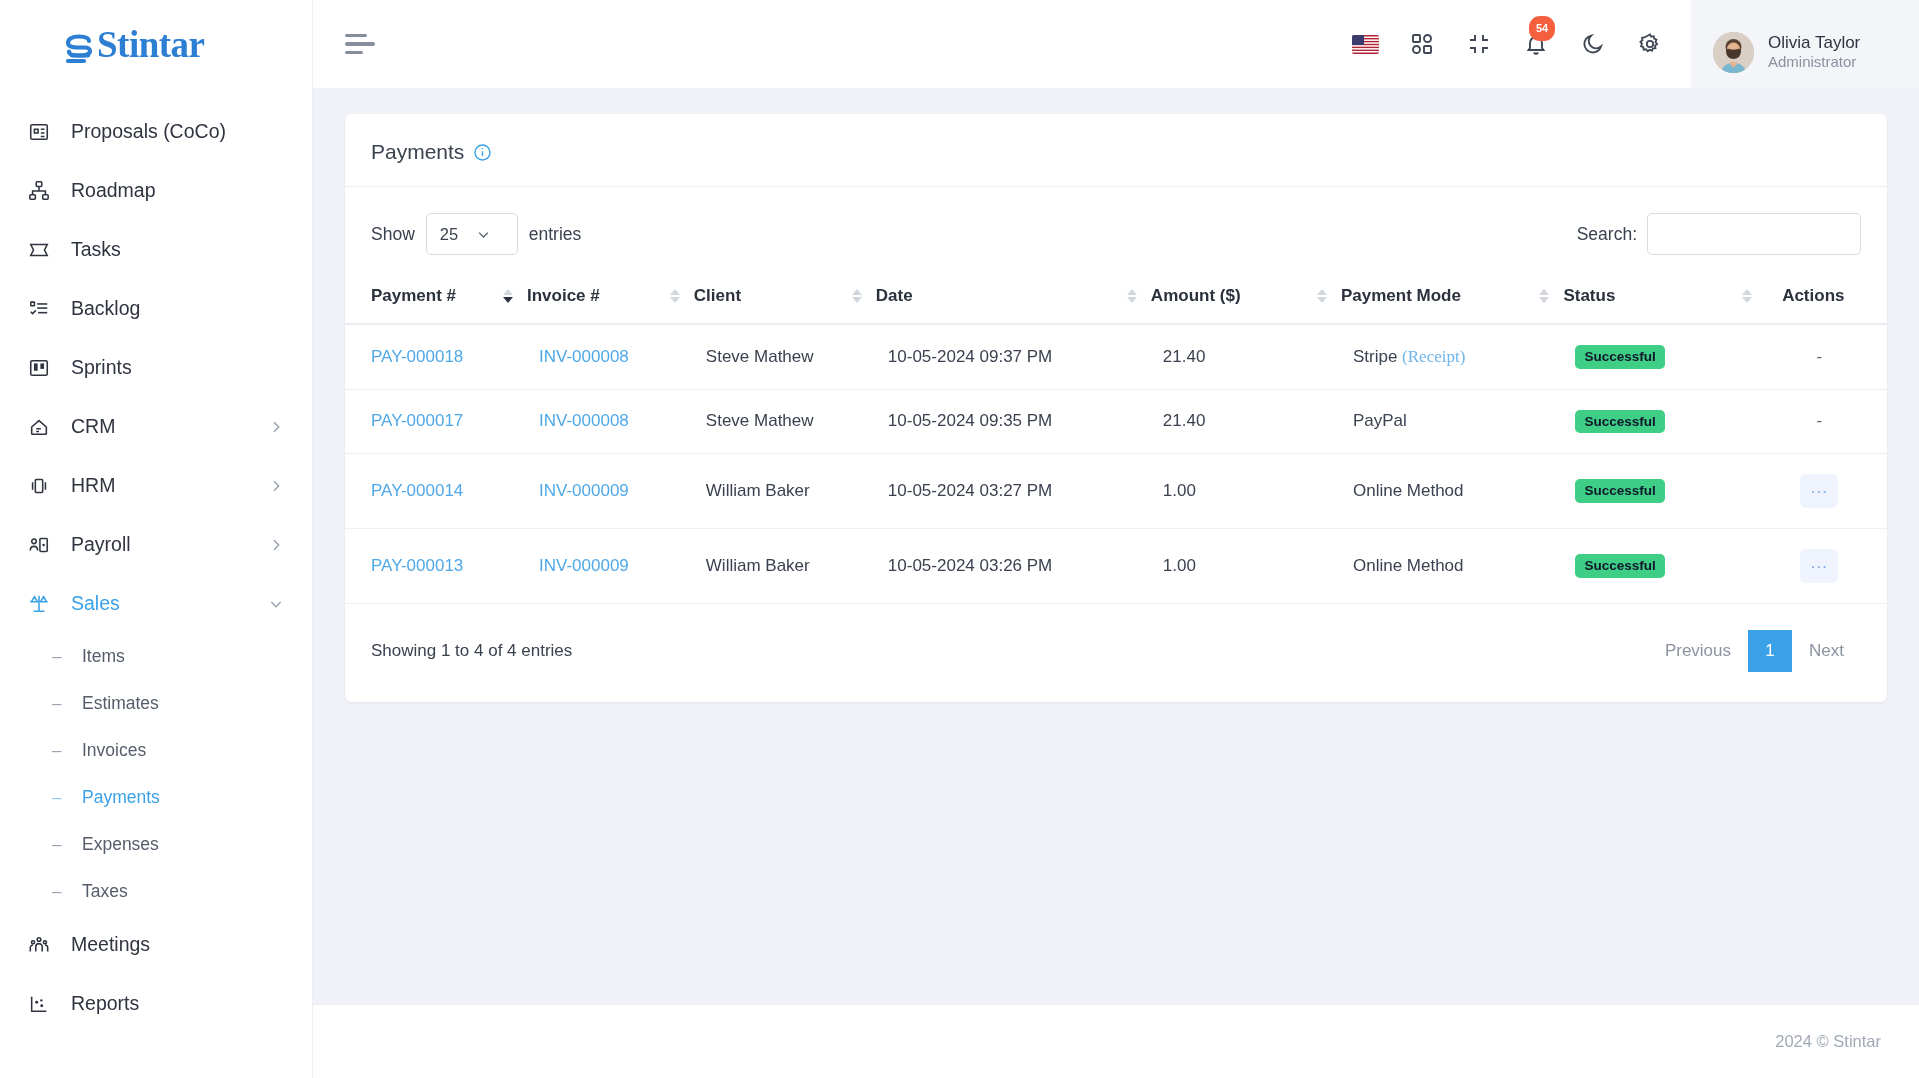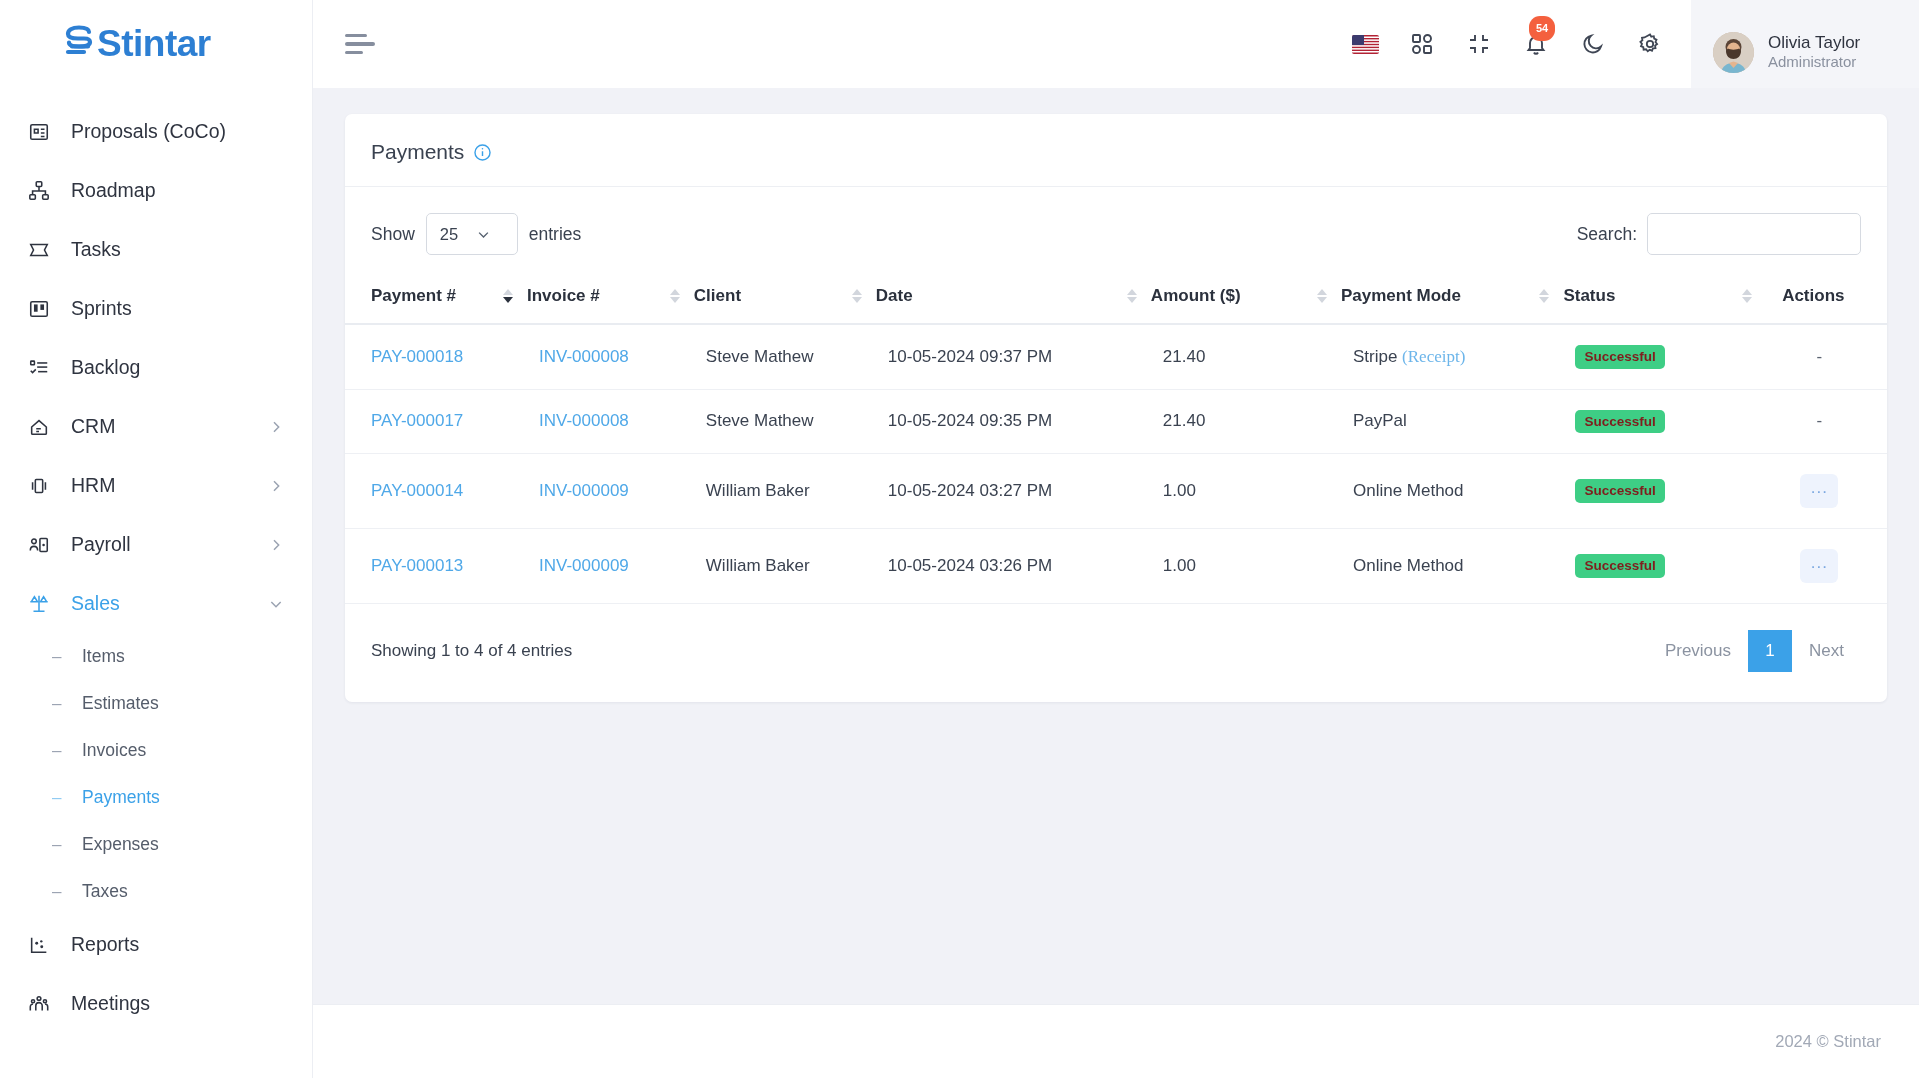--- a/index.html
+++ b/index.html
@@ -19,21 +19,21 @@
     display: flex; flex-direction: column;
     overflow: hidden;
   }
   .brand {
     height: 88px; display: flex; align-items: center;
     padding-left: 62px;
   }
   .brand-logo {
     font-size: 37px; font-weight: bold; letter-spacing: -0.5px;
     color: #2d7fd3;
-    display: flex; align-items: flex-start;
+    display: flex; align-items: flex-end; font-family: Liberation Serif, serif;
   }
   .brand-s {
     display: inline-block; width: 34px; height: 34px; position: relative;
     margin-right: 1px;
   }
   .brand-s svg { position: absolute; left: 0; top: 2px; }
   .nav { flex: 1; padding-top: 14px; }
   .nav-item {
     display: flex; align-items: center;
     height: 59px; padding-left: 26px; padding-right: 28px;
@@ -159,21 +159,21 @@
 
   tbody td {
     font-size: 17px; color: #3a4250;
     padding: 20px 12px; border-bottom: 1px solid #eef0f4;
     vertical-align: middle;
   }
   tbody tr:last-child td { border-bottom: 1px solid #eef0f4; }
   .lnk { color: #4fa8e8; text-decoration: none; cursor: pointer; }
   .sub-lnk { color: #6cb5ea; font-family: Liberation Serif, serif; }
   .badge-success {
-    display: inline-block; background: #3ece85; color: #7f1d1d;
+    display: inline-block; background: #3ece85; color: #0f172a;
     font-size: 13.5px; font-weight: bold;
     padding: 4px 9px; border-radius: 5px; line-height: 1.15;
   }
   .dash-cell { color: #5a6270; }
   .action-btn {
     display: inline-flex; align-items: center; justify-content: center;
     width: 38px; height: 34px; border-radius: 6px;
     background: #eef3fd; color: #7aa7e0; cursor: pointer;
     font-size: 17px; letter-spacing: 1px; line-height: 1;
     padding-bottom: 7px;
@@ -258,44 +258,44 @@
           <svg width="22" height="22" viewBox="0 0 24 24" fill="none" stroke="#2f3440" stroke-width="1.7">
             <path d="M3 6h18l-3 6 3 6H3l3-6z"></path>
           </svg>
         </span>
         <span class="lbl">Tasks</span>
       </div>
 
       <div class="nav-item">
         <span class="ico">
           <svg width="22" height="22" viewBox="0 0 24 24" fill="none" stroke="#2f3440" stroke-width="1.7">
-            <rect x="3" y="4" width="18" height="16" rx="1.5"></rect>
-              <rect x="6.5" y="7" width="4" height="8" fill="#2f3440" stroke="none"></rect>
-            <rect x="13.5" y="7" width="4" height="6" fill="#2f3440" stroke="none"></rect>
-          </svg>
-        </span>
-        <span class="lbl">Sprints</span>
-      </div>
-
-      <div class="nav-item">
-        <span class="ico">
-          <svg width="22" height="22" viewBox="0 0 24 24" fill="none" stroke="#2f3440" stroke-width="1.7">
             <rect x="3" y="4.5" width="4" height="4" rx="0.6"></rect>
               <path d="M10 6.5h11"></path>
             <path d="M3 15l2 2 3.5-3.5"></path>
               <path d="M11 16h10"></path>
               <path d="M10 11h11"></path>
           </svg>
         </span>
         <span class="lbl">Backlog</span>
       </div>
 
       <div class="nav-item">
         <span class="ico">
           <svg width="22" height="22" viewBox="0 0 24 24" fill="none" stroke="#2f3440" stroke-width="1.7">
+            <rect x="3" y="4" width="18" height="16" rx="1.5"></rect>
+              <rect x="6.5" y="7" width="4" height="8" fill="#2f3440" stroke="none"></rect>
+            <rect x="13.5" y="7" width="4" height="6" fill="#2f3440" stroke="none"></rect>
+          </svg>
+        </span>
+        <span class="lbl">Sprints</span>
+      </div>
+
+      <div class="nav-item">
+        <span class="ico">
+          <svg width="22" height="22" viewBox="0 0 24 24" fill="none" stroke="#2f3440" stroke-width="1.7">
             <path d="M4 12l8-7 8 7v7a1 1 0 0 1-1 1H5a1 1 0 0 1-1-1z"></path>
               <path d="M9 14h5M9 17h3"></path>
           </svg>
         </span>
         <span class="lbl">CRM</span>
         <span class="chev">
           <svg width="16" height="16" viewBox="0 0 24 24" fill="none" stroke="currentColor" stroke-width="2.2">
               <path d="M9 5l7 7-7 7"></path>
             </svg>
         </span>
@@ -370,39 +370,39 @@
         <span>Expenses</span>
       </div>
       <div class="sub-item">
         <span class="dash">–</span>
         <span>Taxes</span>
       </div>
 
       <div class="nav-item">
         <span class="ico">
           <svg width="22" height="22" viewBox="0 0 24 24" fill="none" stroke="#2f3440" stroke-width="1.7">
+            <circle cx="12" cy="6" r="2"></circle>
+              <circle cx="5.5" cy="9" r="1.7"></circle>
+              <circle cx="18.5" cy="9" r="1.7"></circle>
+            <path d="M8.5 19v-5a3.5 3.5 0 0 1 7 0v5M2.5 19v-4a3 3 0 0 1 3-3M21.5 19v-4a3 3 0 0 0-3-3"></path>
+          </svg>
+        </span>
+        <span class="lbl">Meetings</span>
+      </div>
+
+      <div class="nav-item">
+        <span class="ico">
+          <svg width="22" height="22" viewBox="0 0 24 24" fill="none" stroke="#2f3440" stroke-width="1.7">
             <path d="M4 4v16h16"></path>
               <circle cx="9.5" cy="10" r="1.6" fill="#2f3440" stroke="none"></circle>
             <circle cx="15" cy="14" r="1.6" fill="#2f3440" stroke="none"></circle>
               <circle cx="14.5" cy="8" r="1.3" fill="#2f3440" stroke="none"></circle>
           </svg>
         </span>
         <span class="lbl">Reports</span>
-      </div>
-
-      <div class="nav-item">
-        <span class="ico">
-          <svg width="22" height="22" viewBox="0 0 24 24" fill="none" stroke="#2f3440" stroke-width="1.7">
-            <circle cx="12" cy="6" r="2"></circle>
-              <circle cx="5.5" cy="9" r="1.7"></circle>
-              <circle cx="18.5" cy="9" r="1.7"></circle>
-            <path d="M8.5 19v-5a3.5 3.5 0 0 1 7 0v5M2.5 19v-4a3 3 0 0 1 3-3M21.5 19v-4a3 3 0 0 0-3-3"></path>
-          </svg>
-        </span>
-        <span class="lbl">Meetings</span>
       </div>
 
     </nav>
   </aside>
 
   <div class="main">
 
     <header class="topbar">
       <div class="burger">
         <span></span>

